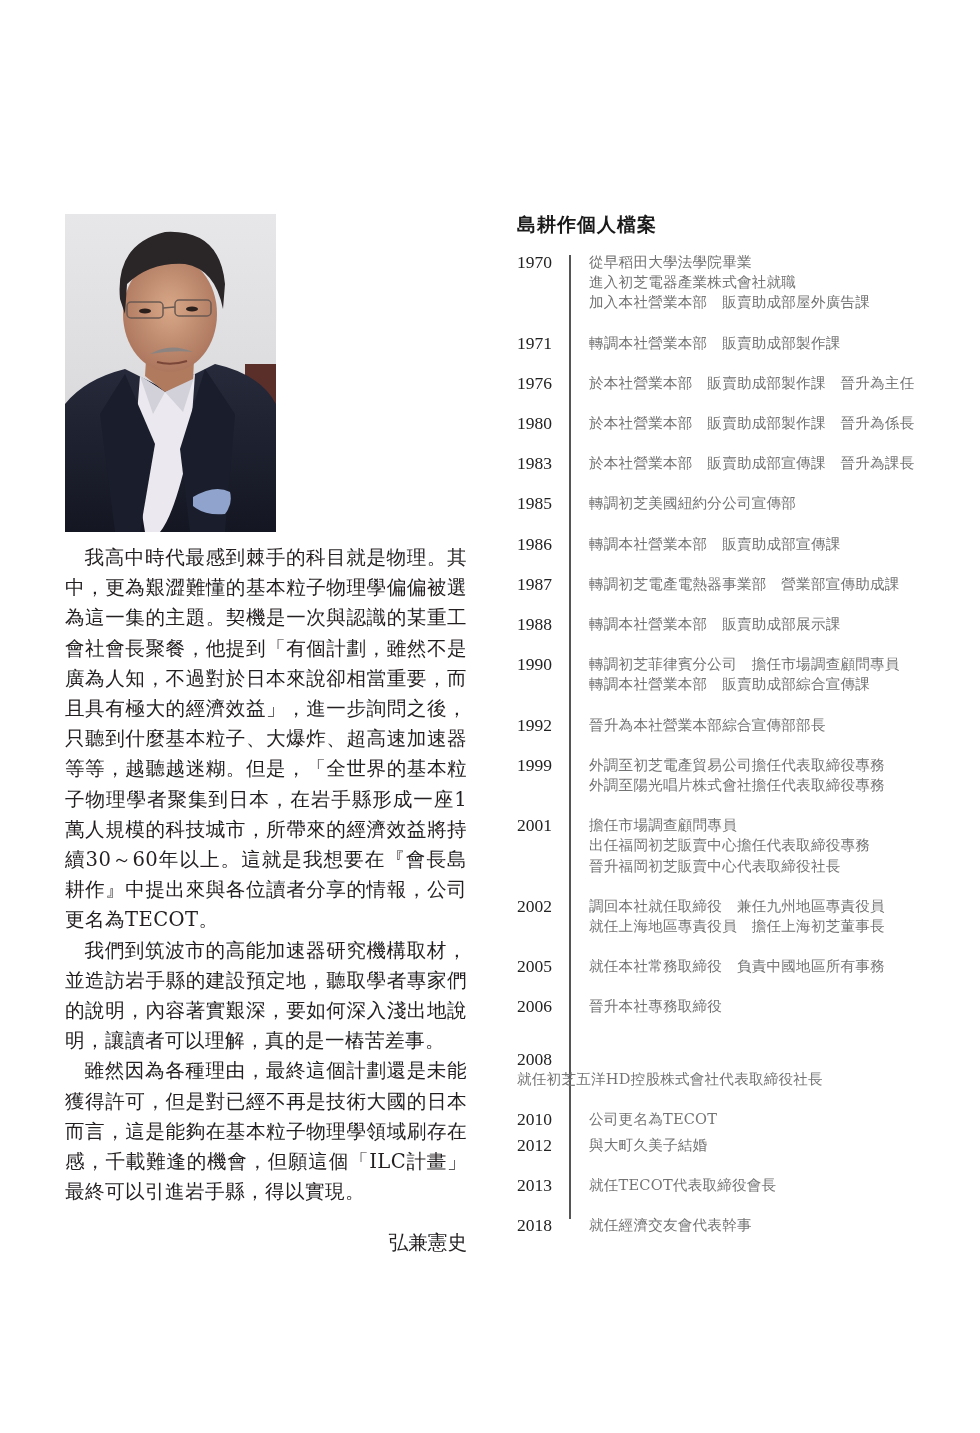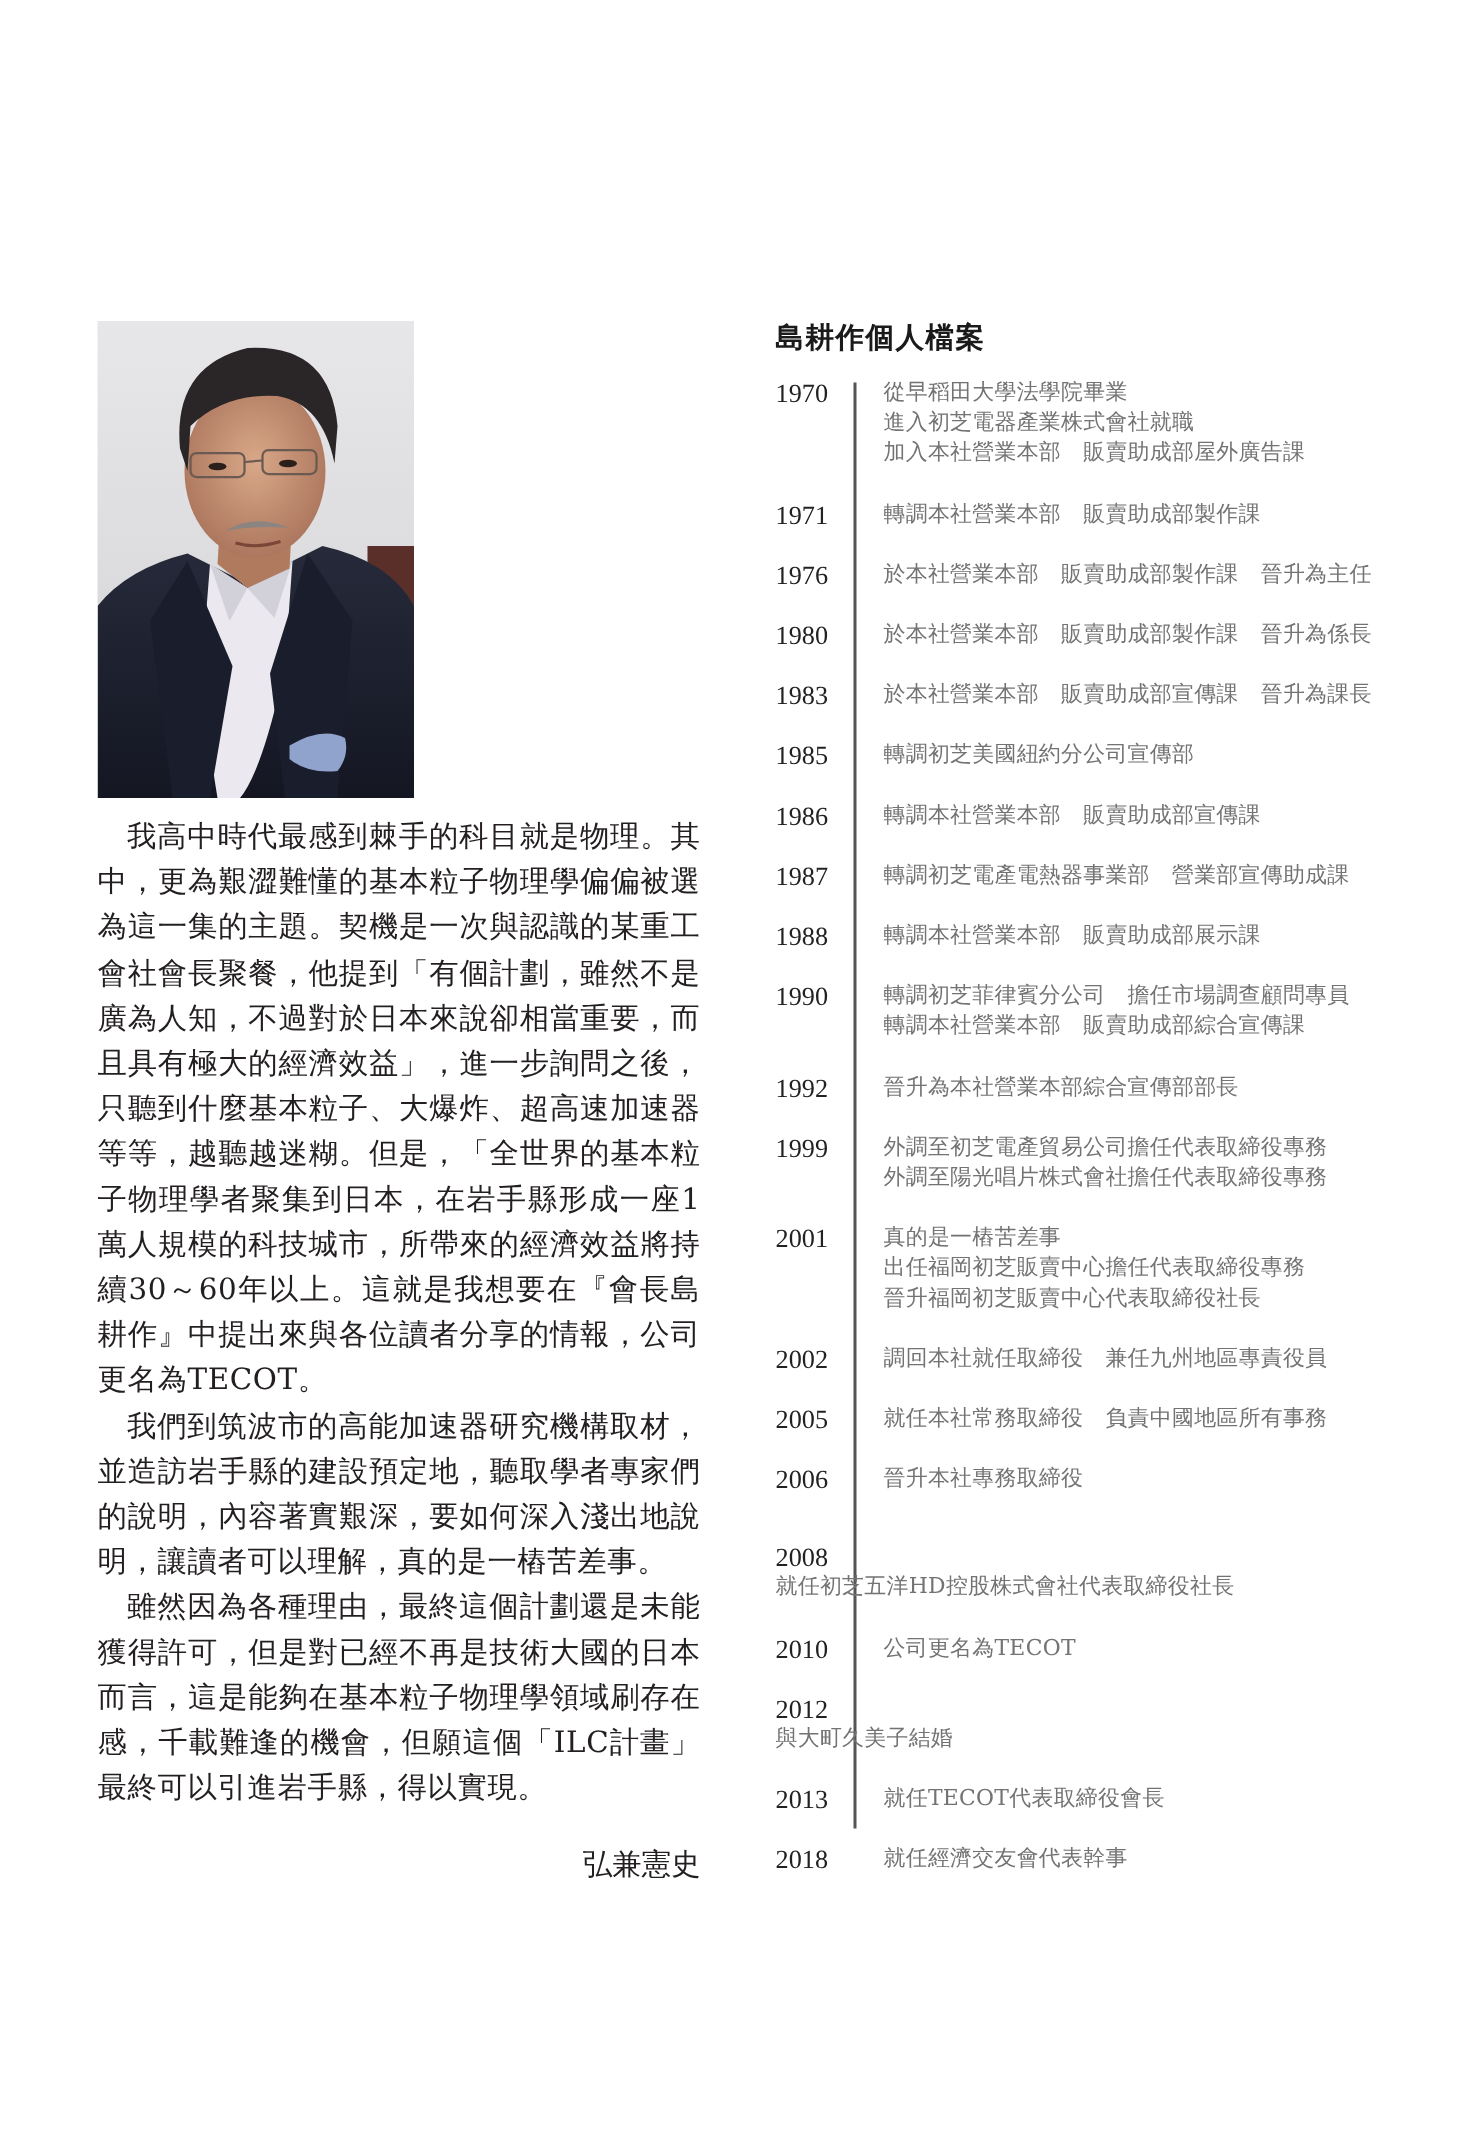--- a/index.html
+++ b/index.html
@@ -232,29 +232,30 @@
     <div class="tl-row" style="margin-top: 20px;">
       <div class="tl-year">1999</div>
       <div class="tl-events">
         <div class="tl-event">外調至初芝電產貿易公司擔任代表取締役專務</div>
         <div class="tl-event">外調至陽光唱片株式會社擔任代表取締役專務</div>
       </div>
     </div>
     <div class="tl-row" style="margin-top: 20px;">
       <div class="tl-year">2001</div>
       <div class="tl-events">
-        <div class="tl-event">真的是一樁苦差事</div>
+        <div class="tl-event">擔任市場調查顧問專員</div>
         <div class="tl-event">出任福岡初芝販賣中心擔任代表取締役專務</div>
         <div class="tl-event">晉升福岡初芝販賣中心代表取締役社長</div>
       </div>
     </div>
     <div class="tl-row" style="margin-top: 20px;">
       <div class="tl-year">2002</div>
       <div class="tl-events">
         <div class="tl-event">調回本社就任取締役　兼任九州地區專責役員</div>
+        <div class="tl-event">就任上海地區專責役員　擔任上海初芝董事長</div>
       </div>
     </div>
     <div class="tl-row" style="margin-top: 20px;">
       <div class="tl-year">2005</div>
       <div class="tl-events">
         <div class="tl-event">就任本社常務取締役　負責中國地區所有事務</div>
       </div>
     </div>
     <div class="tl-row" style="margin-top: 20px;">
       <div class="tl-year">2006</div>
@@ -267,21 +268,21 @@
       <div class="tl-events">
         <div class="tl-event">就任初芝五洋HD控股株式會社代表取締役社長</div>
       </div>
     </div>
     <div class="tl-row" style="margin-top: 20px;">
       <div class="tl-year">2010</div>
       <div class="tl-events">
         <div class="tl-event">公司更名為TECOT</div>
       </div>
     </div>
-    <div class="tl-row" style="margin-top: 20px; flex-direction: column;">
+    <div class="tl-row" style="margin-top: 6px;">
       <div class="tl-year">2012</div>
       <div class="tl-events">
         <div class="tl-event">與大町久美子結婚</div>
       </div>
     </div>
     <div class="tl-row" style="margin-top: 20px;">
       <div class="tl-year">2013</div>
       <div class="tl-events">
         <div class="tl-event">就任TECOT代表取締役會長</div>
       </div>

